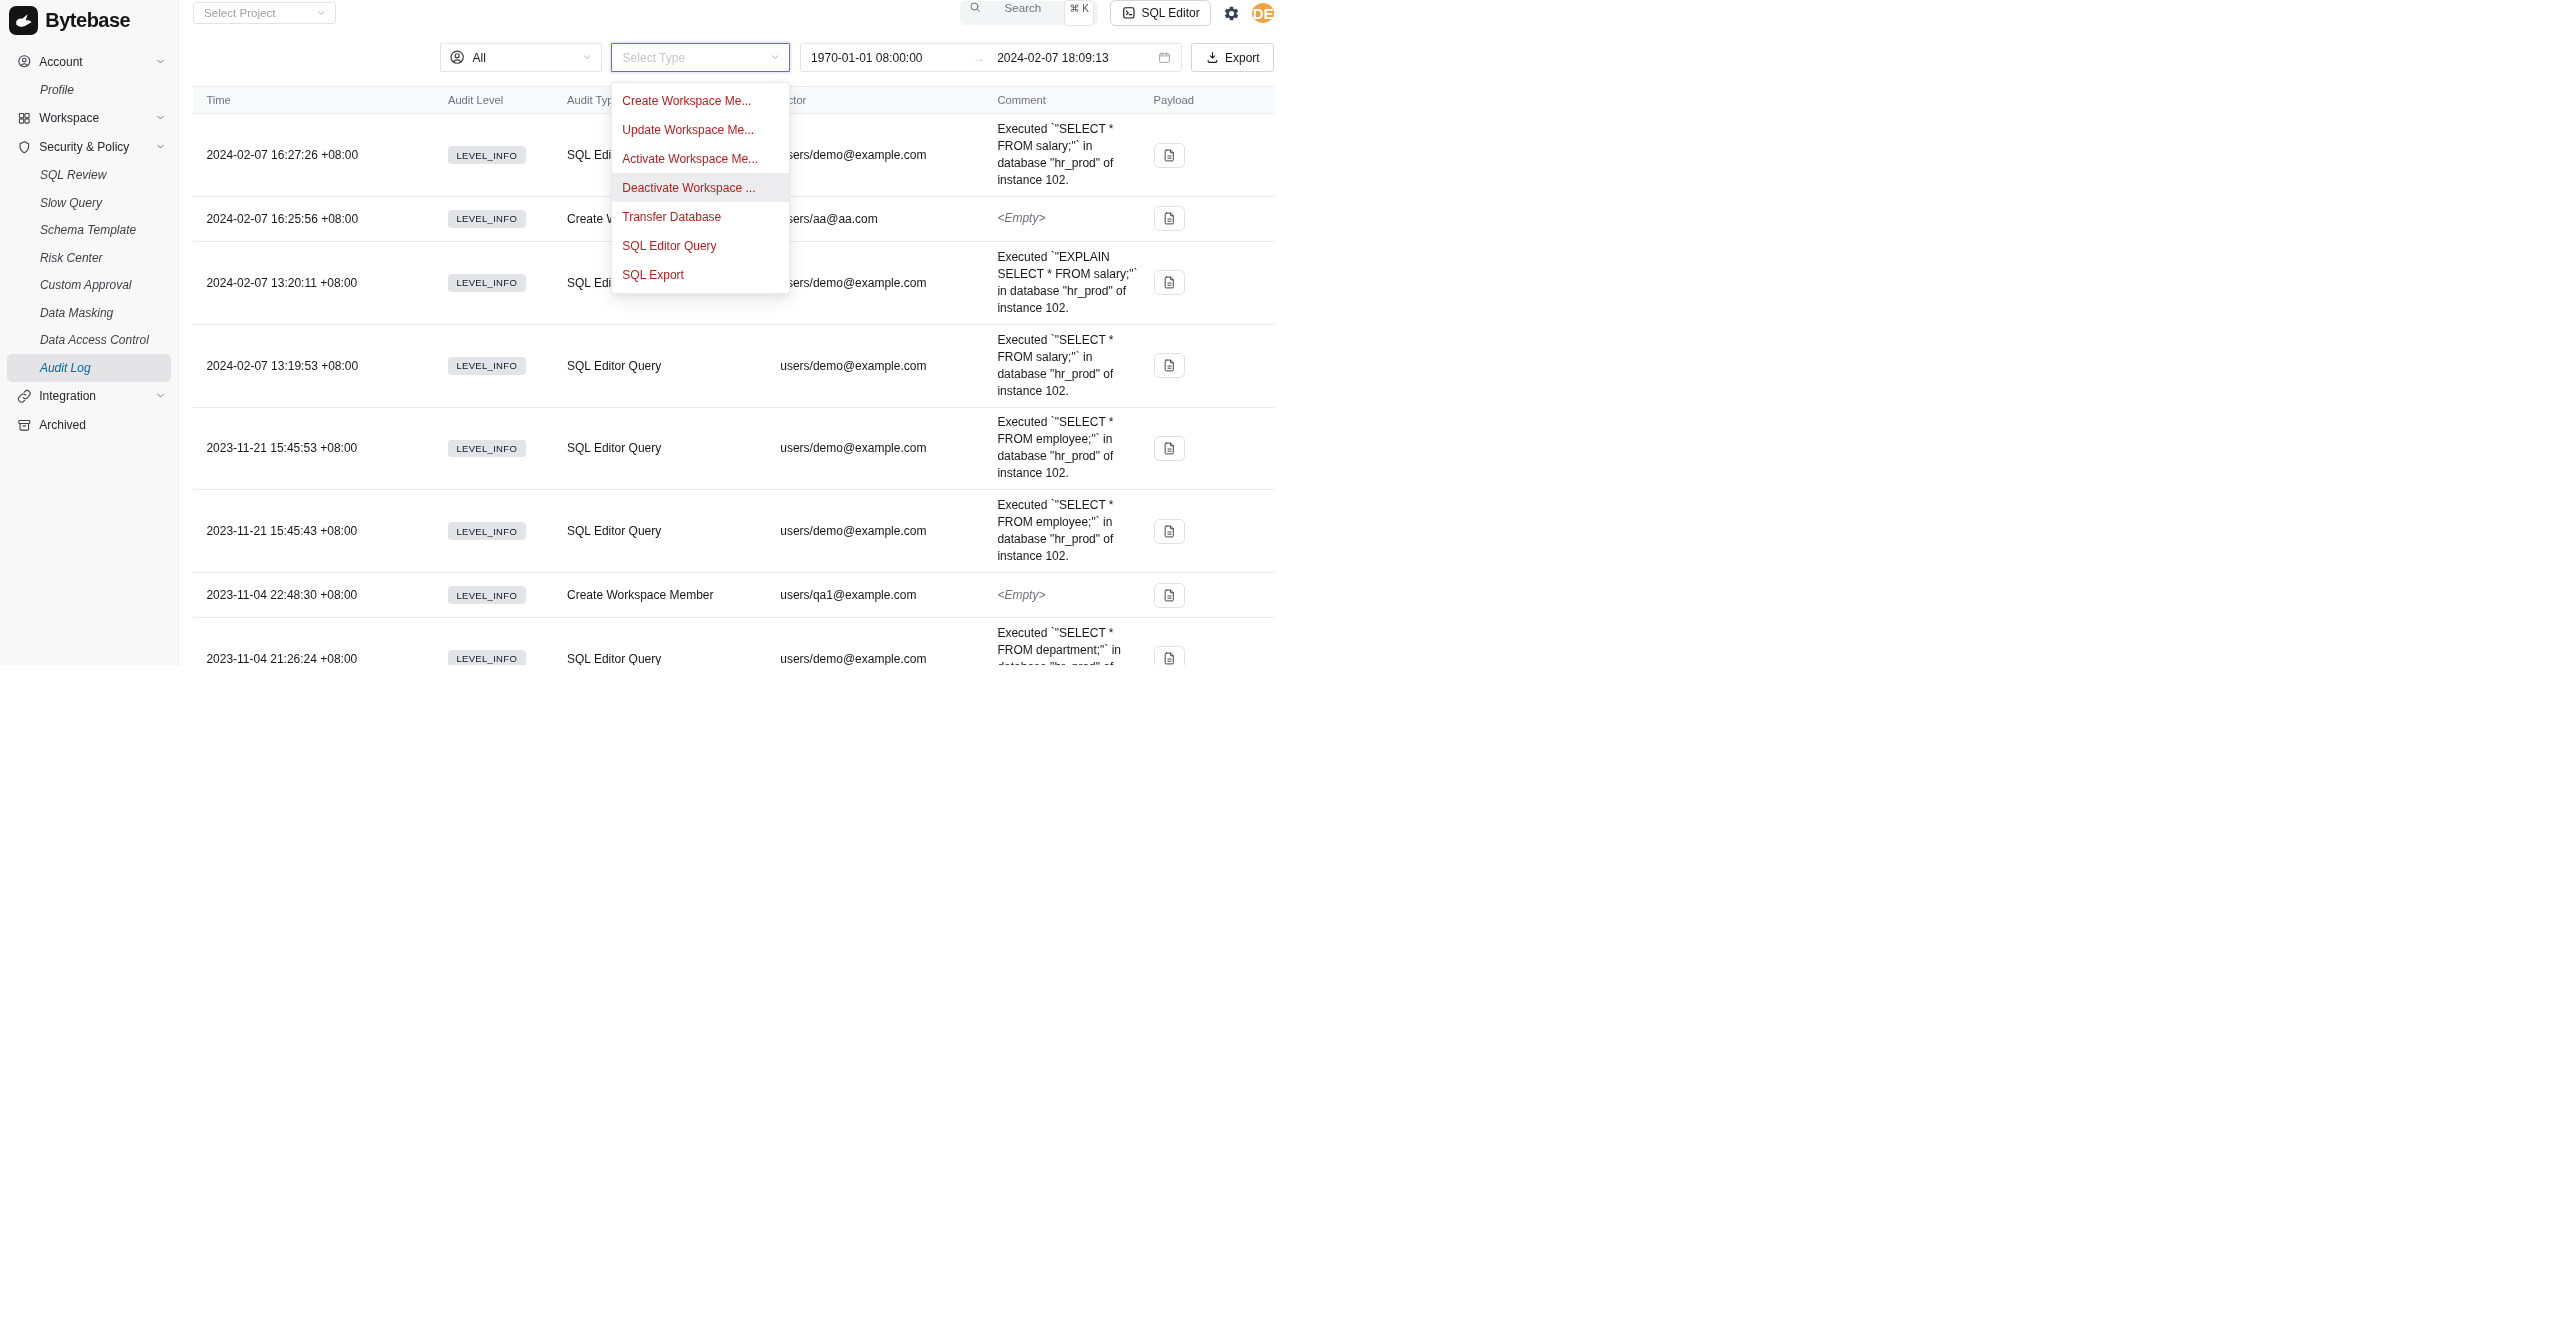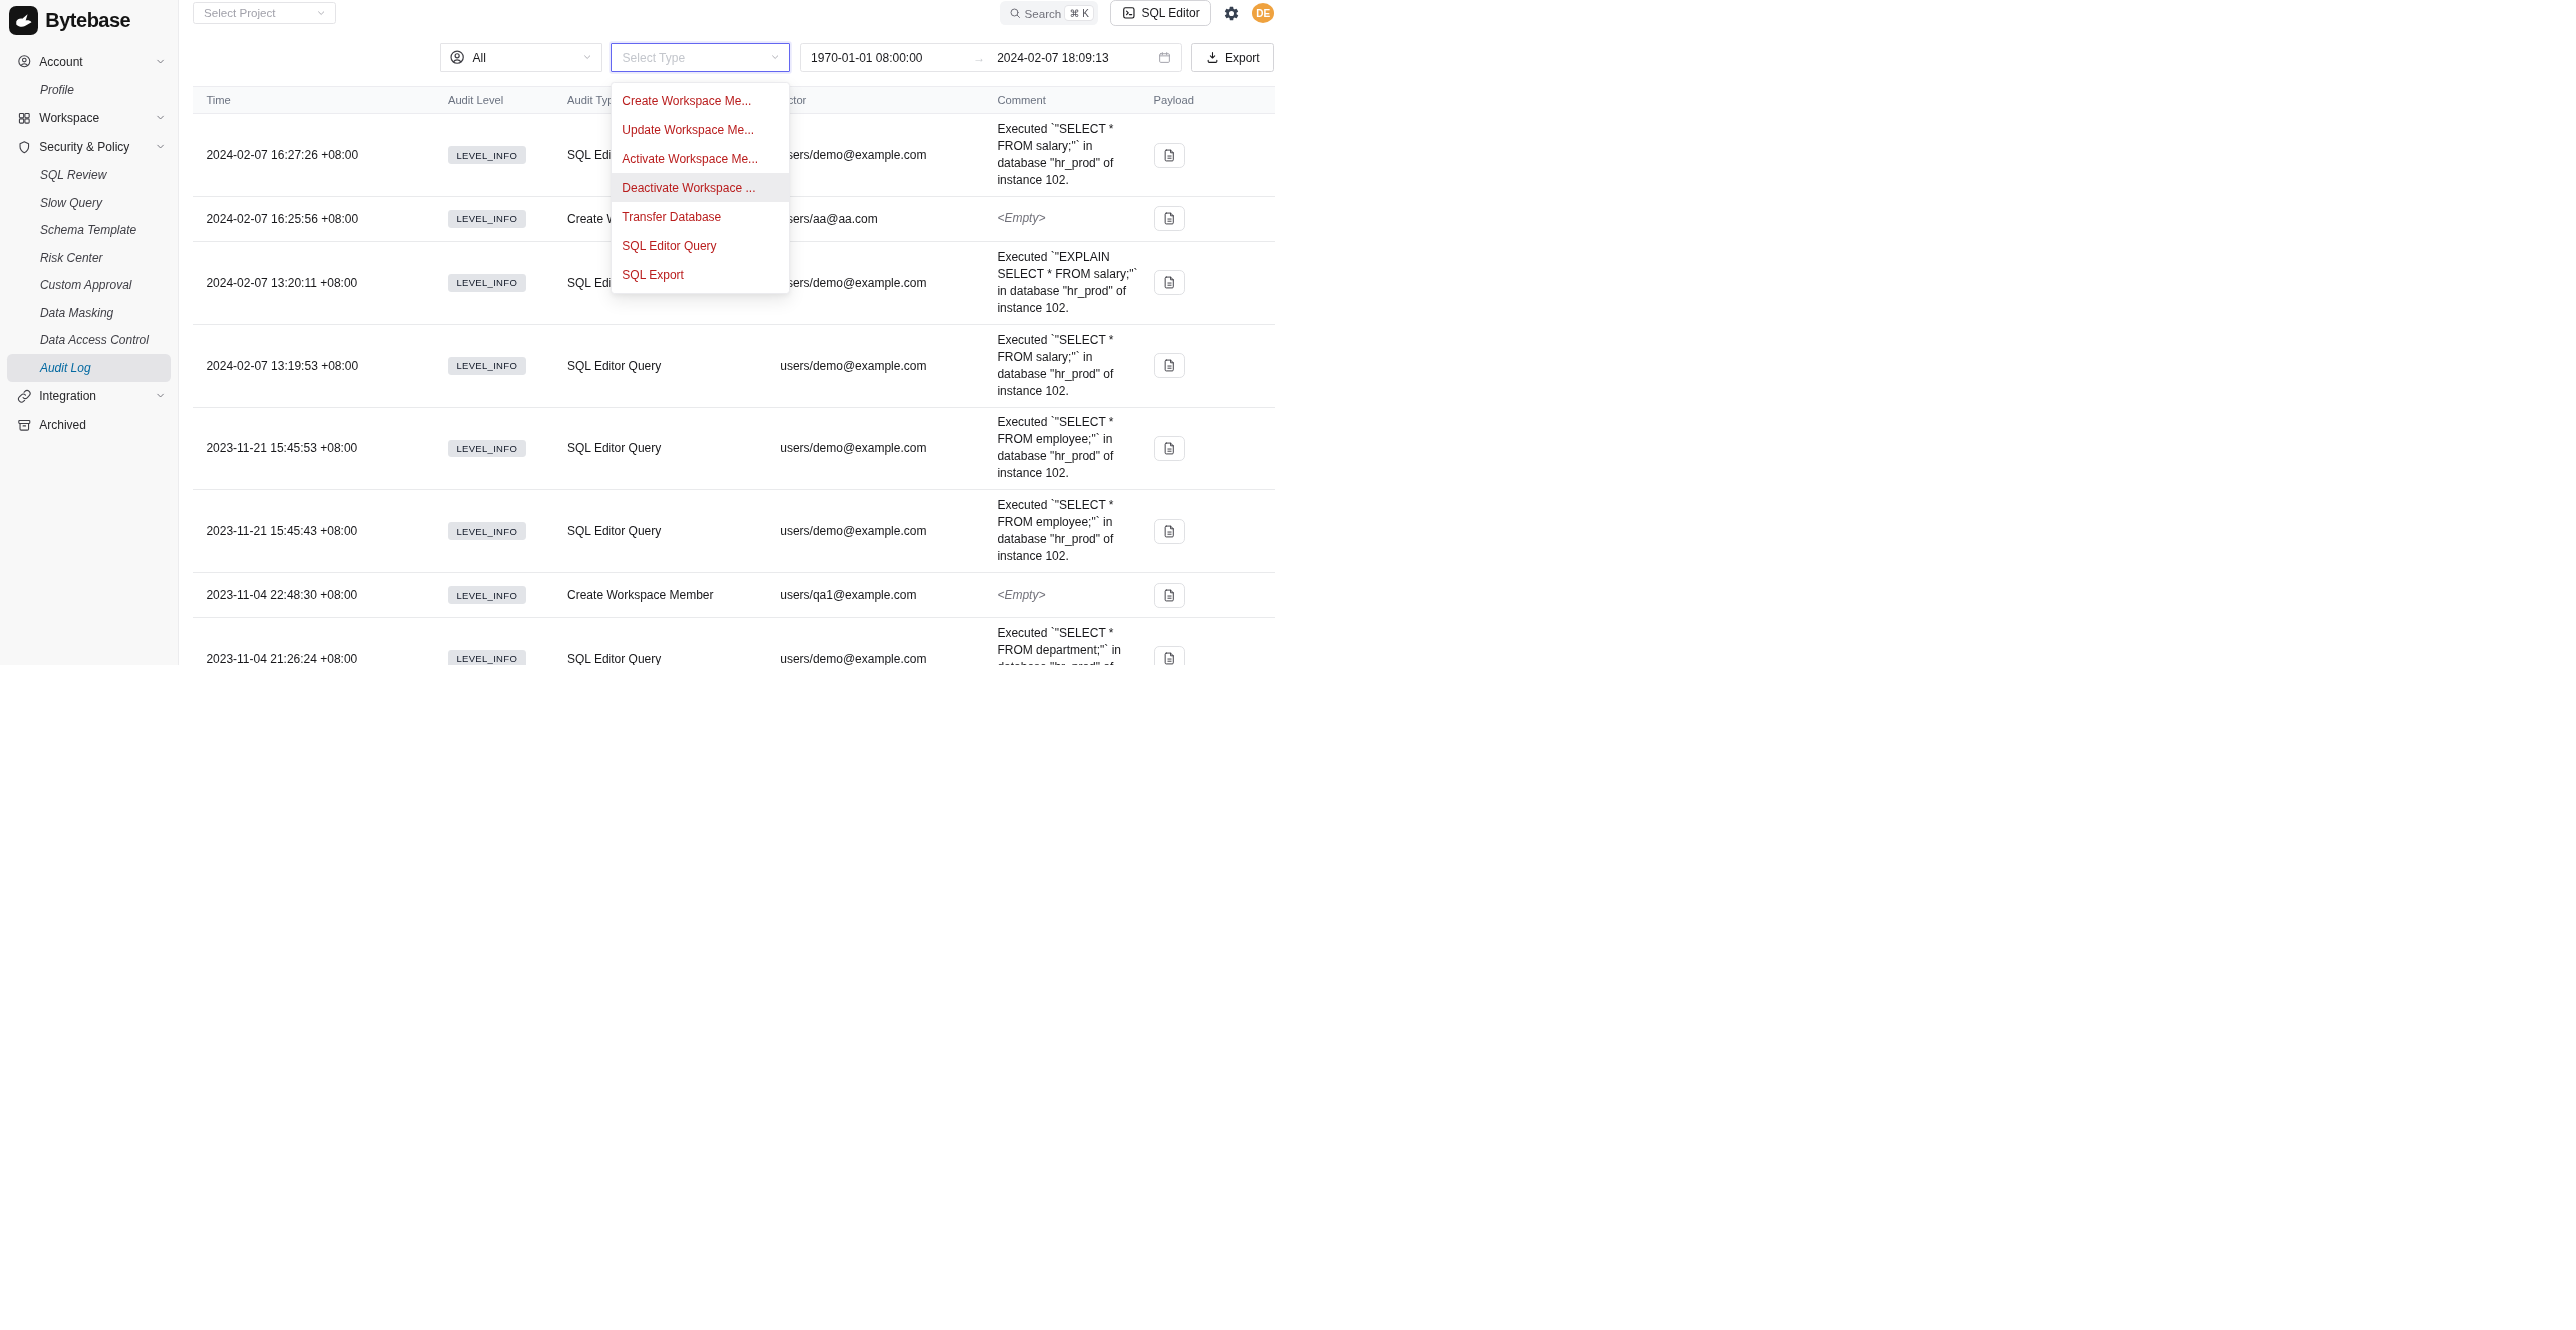--- a/index.html
+++ b/index.html
@@ -25,28 +25,28 @@
   .chev { display:flex; color:#71717a; }
   .chev svg { width:11.2px; height:11.2px; }
   .nav-item { height:27.5px; display:flex; align-items:center; margin:0 6.9px; padding:0 6.9px 0 33px; border-radius:5.2px; font-size:12px; color:#3f3f46; cursor:pointer; white-space:nowrap;font-style:italic; }
   .nav-item.active { background:#e4e4e7; color:#0369a1; }
 
   
   .main { flex:1; min-width:0; display:flex; flex-direction:column; }
   .topbar { height:33px; display:flex; align-items:center; justify-content:space-between; padding:0 13.7px; }
   .project-select { width:143px; height:22.3px; display:inline-flex; align-items:center; justify-content:space-between; padding:0 8.6px 0 10.3px; border:0.9px solid #e4e4e7; border-radius:2.6px; background:#fff; font-size:11.6px; color:#a1a1aa; cursor:pointer; }
   .topbar-right { display:flex; align-items:center; gap:12px; }
-  .search-pill { height:24px; display:inline-flex; align-items:center; gap:4px; background:#f3f4f6; border:none; border-radius:5.2px; padding:0 5.2px 0 8.6px; font-size:11.6px; color:#71717a; cursor:pointer; }
+  .search-pill { height:24px; display:inline-flex; gap:24px; background:#f3f4f6; border:none; border-radius:5.2px; padding:0 5.2px 0 8.6px; font-size:11.6px; color:#71717a; cursor:pointer; }
   .search-pill svg { width:12px; height:12px; }
   .search-pill kbd { background:#fff; border-radius:3.4px; padding:1.7px 4.3px; font-size:10px; color:#52525b; font-family:inherit; box-shadow:0 0 0 0.9px #e4e4e7; }
   .sqleditor-btn { height:26px; display:inline-flex; align-items:center; gap:6px; border:0.9px solid #d4d4d8; border-radius:5.2px; background:#fff; padding:0 10.3px; font-size:12px; color:#18181b; font-weight:500; cursor:pointer; }
   .sqleditor-btn svg { width:13.7px; height:13.7px; }
   .gear-btn { border:none; background:none; padding:0; display:flex; color:#374151; cursor:pointer; }
   .gear-btn svg { width:17px; height:17px; }
-  .avatar { width:22.3px; height:20px; border-radius:50%; background:var(--avatar-bg); color:#fff; font-size:10px; font-weight:700; display:flex; align-items:center; justify-content:center; cursor:pointer; }
+  .avatar { width:22.3px; height:20px; border-radius:50%; background:var(--avatar-bg); color:#fff; font-size:15px; font-weight:700; display:flex; align-items:center; justify-content:center; cursor:pointer; }
 
   
   .filterbar { margin-top:17px; padding:0 13.7px; display:flex; justify-content:flex-end; align-items:center; gap:9.5px; height:29px; }
   .sel { height:29px; border:0.9px solid #e4e4e7; border-radius:1px; background:#fff; display:inline-flex; align-items:center; font-size:12px; cursor:pointer; }
   .scope-sel { width:162px; padding:0 8.6px; gap:6.9px; color:#18181b; }
   .scope-sel .sic { display:flex; color:#3f3f46; }
   .scope-sel .sic svg { width:16.3px; height:16.3px; }
   .scope-sel .lbl { flex:1; text-align:left; }
   .type-sel { width:179px; padding:0 8.6px 0 10.3px; border:0.9px solid var(--accent); box-shadow:0 0 0 1.7px rgba(99,102,241,.14); }
   .type-sel .ph { flex:1; text-align:left; color:#c3c6cc; }

